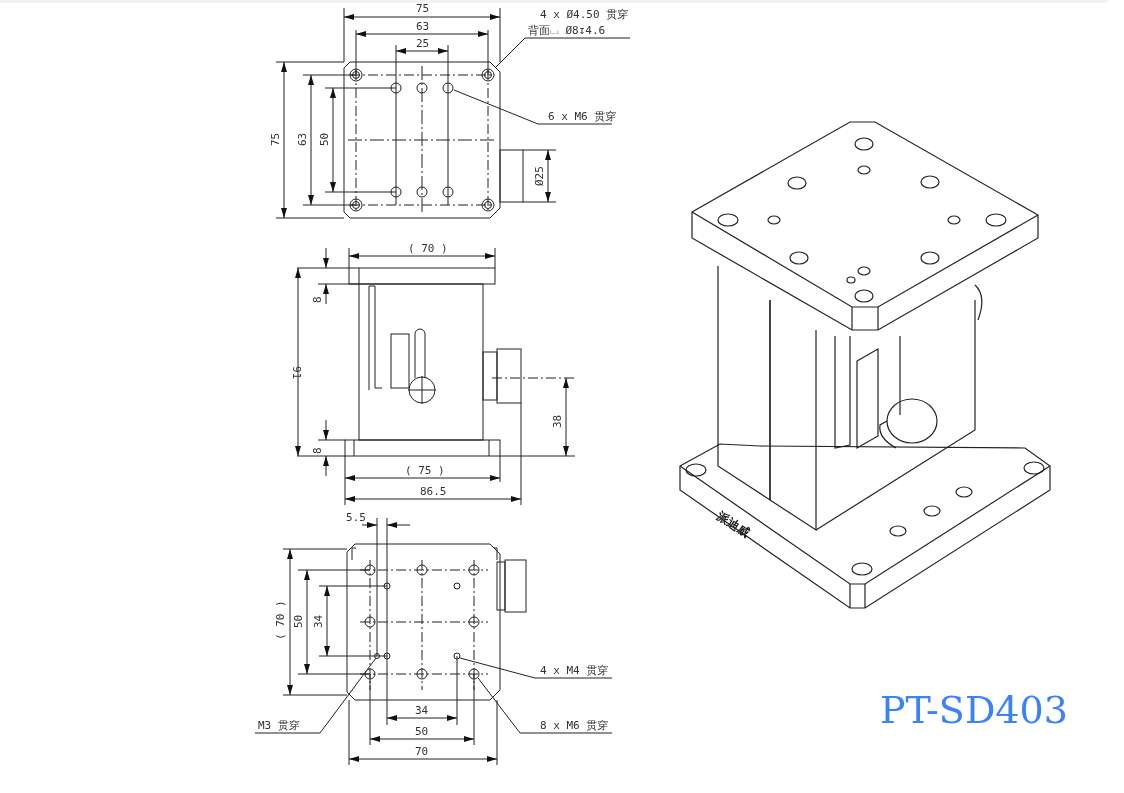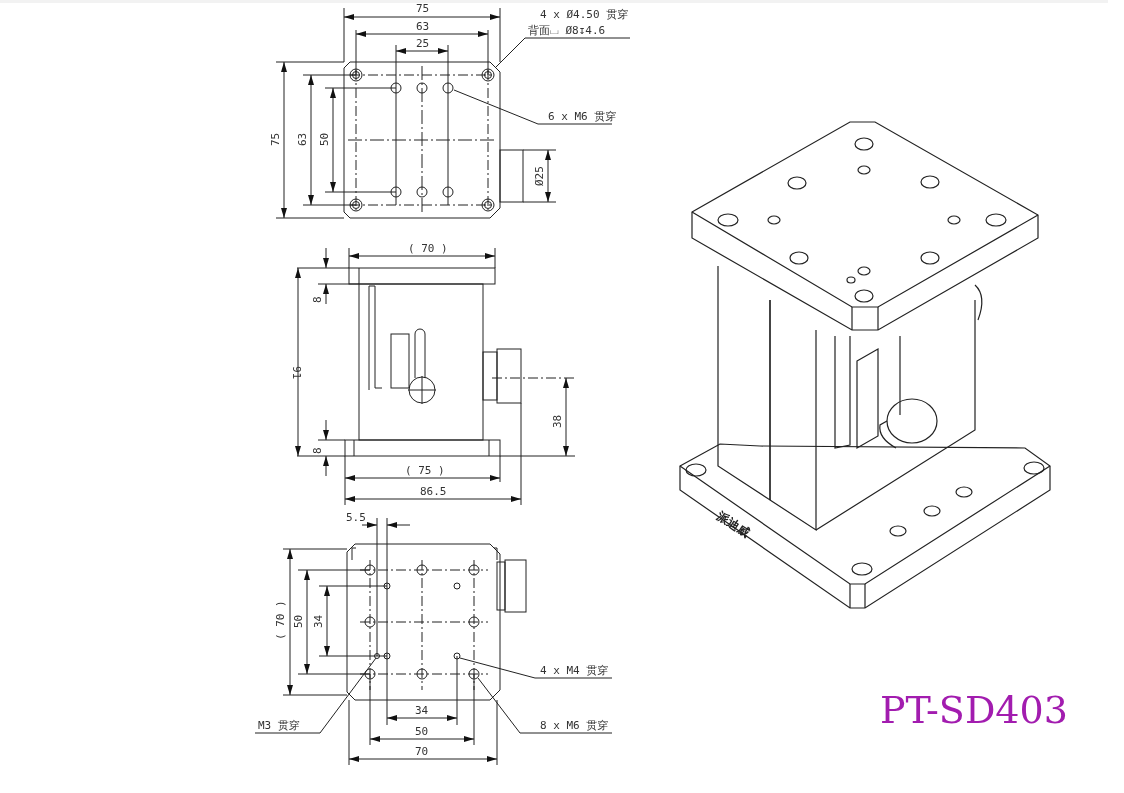--- a/index.html
+++ b/index.html
@@ -1,21 +1,21 @@
 <!DOCTYPE html>
 <html><head>
 <meta charset="utf-8">
 <style>
   html, body { margin: 0; padding: 0; background: #ffffff; }
   body { width: 1124px; height: 793px; position: relative; overflow: hidden; font-family: "DejaVu Sans", sans-serif; }
   .topbar { position: absolute; left: 0; top: 0; width: 1108px; height: 3px; background: #f2f2f2; }
   svg { position: absolute; left: 0; top: 0; }
   .dim { font-family: "DejaVu Sans Mono", monospace; font-size: 11px; fill: #333; }
   .note { font-family: "DejaVu Sans Mono", monospace; font-size: 11px; fill: #333; }
-  .model { position: absolute; left: 880px; top: 688px; font-family: "DejaVu Serif", serif; font-size: 38px; color: #a21caf; letter-spacing: 0px; }
+  .model { position: absolute; left: 880px; top: 688px; font-family: "DejaVu Serif", serif; font-size: 38px; color: #3b82f6; letter-spacing: 0px; }
   .brand { font-family: "DejaVu Sans", sans-serif; font-size: 12px; font-weight: bold; fill: #222; }
 </style>
 </head>
 <body>
 
 <div class="topbar"></div>
 
 <svg width="1124" height="793" viewBox="0 0 1124 793">
   <defs>
     <marker id="ar" markerWidth="10" markerHeight="6" refX="10" refY="3" orient="auto-start-reverse" markerUnits="userSpaceOnUse">

